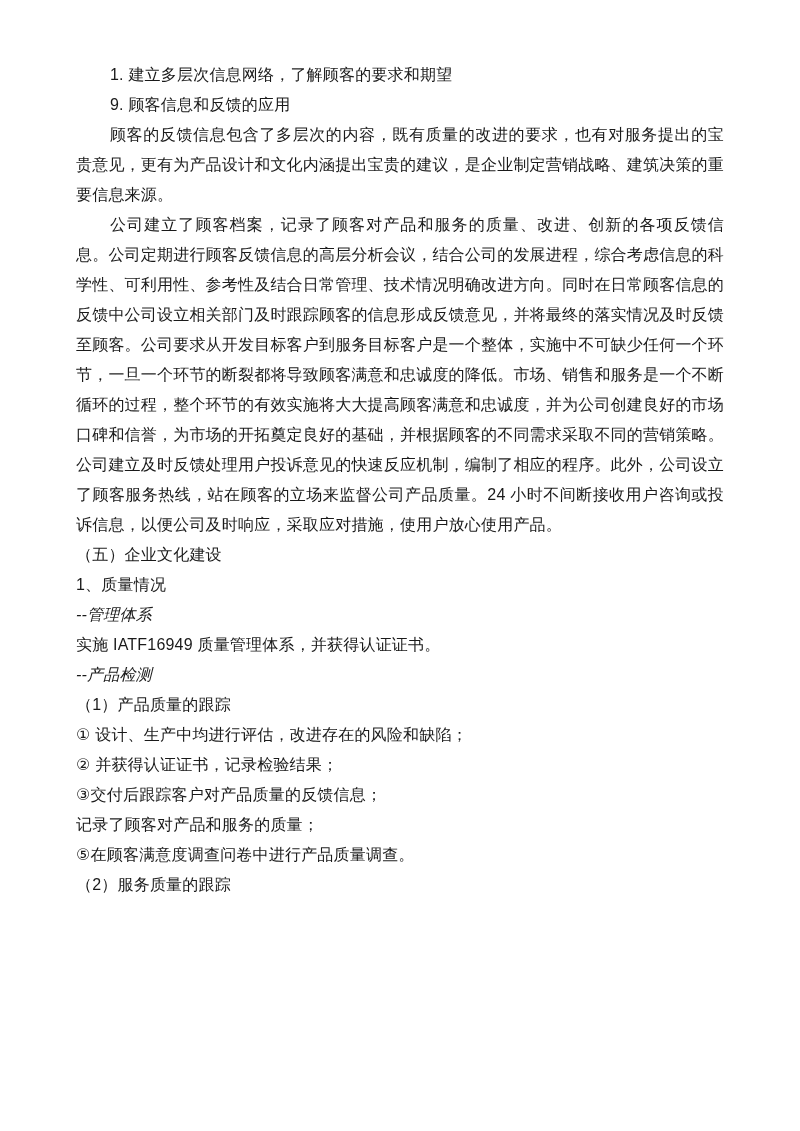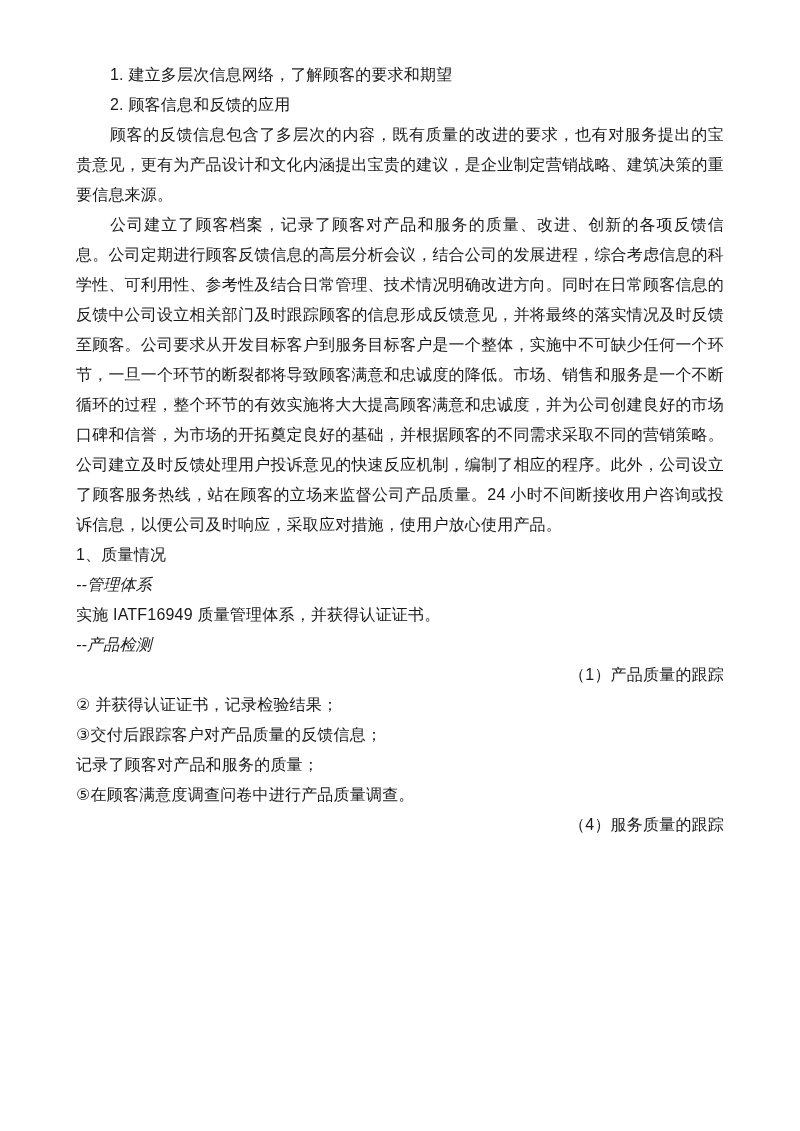--- a/index.html
+++ b/index.html
@@ -26,55 +26,57 @@
     letter-spacing: 0.2px;
   }
   
   .para {
     text-align: justify;
     text-indent: 34px;
   }
   
   .ind-26 { padding-left: 26px; }
   .ind-21 { padding-left: 21px; }
-  .ind-20 { padding-left: 20px; text-align: right; }
+  .ind-20 { padding-left: 20px; }
   .ind-19 { padding-left: 19px; }
   .ind-17 { padding-left: 17px; font-style: italic; }
 </style>
 </head>
 <body>
 
 <div class="page">
   <div class="doc">
 
     <p class="para">1. 建立多层次信息网络，了解顾客的要求和期望</p>
 
 
-    <p class="para">2. 顾客信息和反馈的应用</p>
+    <p class="para">9. 顾客信息和反馈的应用</p>
 
     <p class="para">顾客的反馈信息包含了多层次的内容，既有质量的改进的要求，也有对服务提出的宝贵意见，更有为产品设计和文化内涵提出宝贵的建议，是企业制定营销战略、建筑决策的重要信息来源。</p>
 
     <p class="para">公司建立了顾客档案，记录了顾客对产品和服务的质量、改进、创新的各项反馈信息。公司定期进行顾客反馈信息的高层分析会议，结合公司的发展进程，综合考虑信息的科学性、可利用性、参考性及结合日常管理、技术情况明确改进方向。同时在日常顾客信息的反馈中公司设立相关部门及时跟踪顾客的信息形成反馈意见，并将最终的落实情况及时反馈至顾客。公司要求从开发目标客户到服务目标客户是一个整体，实施中不可缺少任何一个环节，一旦一个环节的断裂都将导致顾客满意和忠诚度的降低。市场、销售和服务是一个不断循环的过程，整个环节的有效实施将大大提高顾客满意和忠诚度，并为公司创建良好的市场口碑和信誉，为市场的开拓奠定良好的基础，并根据顾客的不同需求采取不同的营销策略。公司建立及时反馈处理用户投诉意见的快速反应机制，编制了相应的程序。此外，公司设立了顾客服务热线，站在顾客的立场来监督公司产品质量。24 小时不间断接收用户咨询或投诉信息，以便公司及时响应，采取应对措施，使用户放心使用产品。</p>
 
+    <p class="ind-26">（五）企业文化建设</p>
 
     <p class="ind-21">1、质量情况</p>
 
     <p class="ind-17">--管理体系</p>
 
     <p class="ind-19">实施 IATF16949 质量管理体系，并获得认证证书。</p>
 
     <p class="ind-17">--产品检测</p>
 
     <p class="ind-20">（1）产品质量的跟踪</p>
 
+    <p class="ind-19">① 设计、生产中均进行评估，改进存在的风险和缺陷；</p>
 
     <p class="ind-19">② 并获得认证证书，记录检验结果；</p>
 
     <p class="ind-19">③交付后跟踪客户对产品质量的反馈信息；</p>
 
     <p class="ind-19">记录了顾客对产品和服务的质量；</p>
 
     <p class="ind-19">⑤在顾客满意度调查问卷中进行产品质量调查。</p>
 
-    <p class="ind-20">（4）服务质量的跟踪</p>
+    <p class="ind-20">（2）服务质量的跟踪</p>
 
   </div>
 </div>
 
 </body></html>

